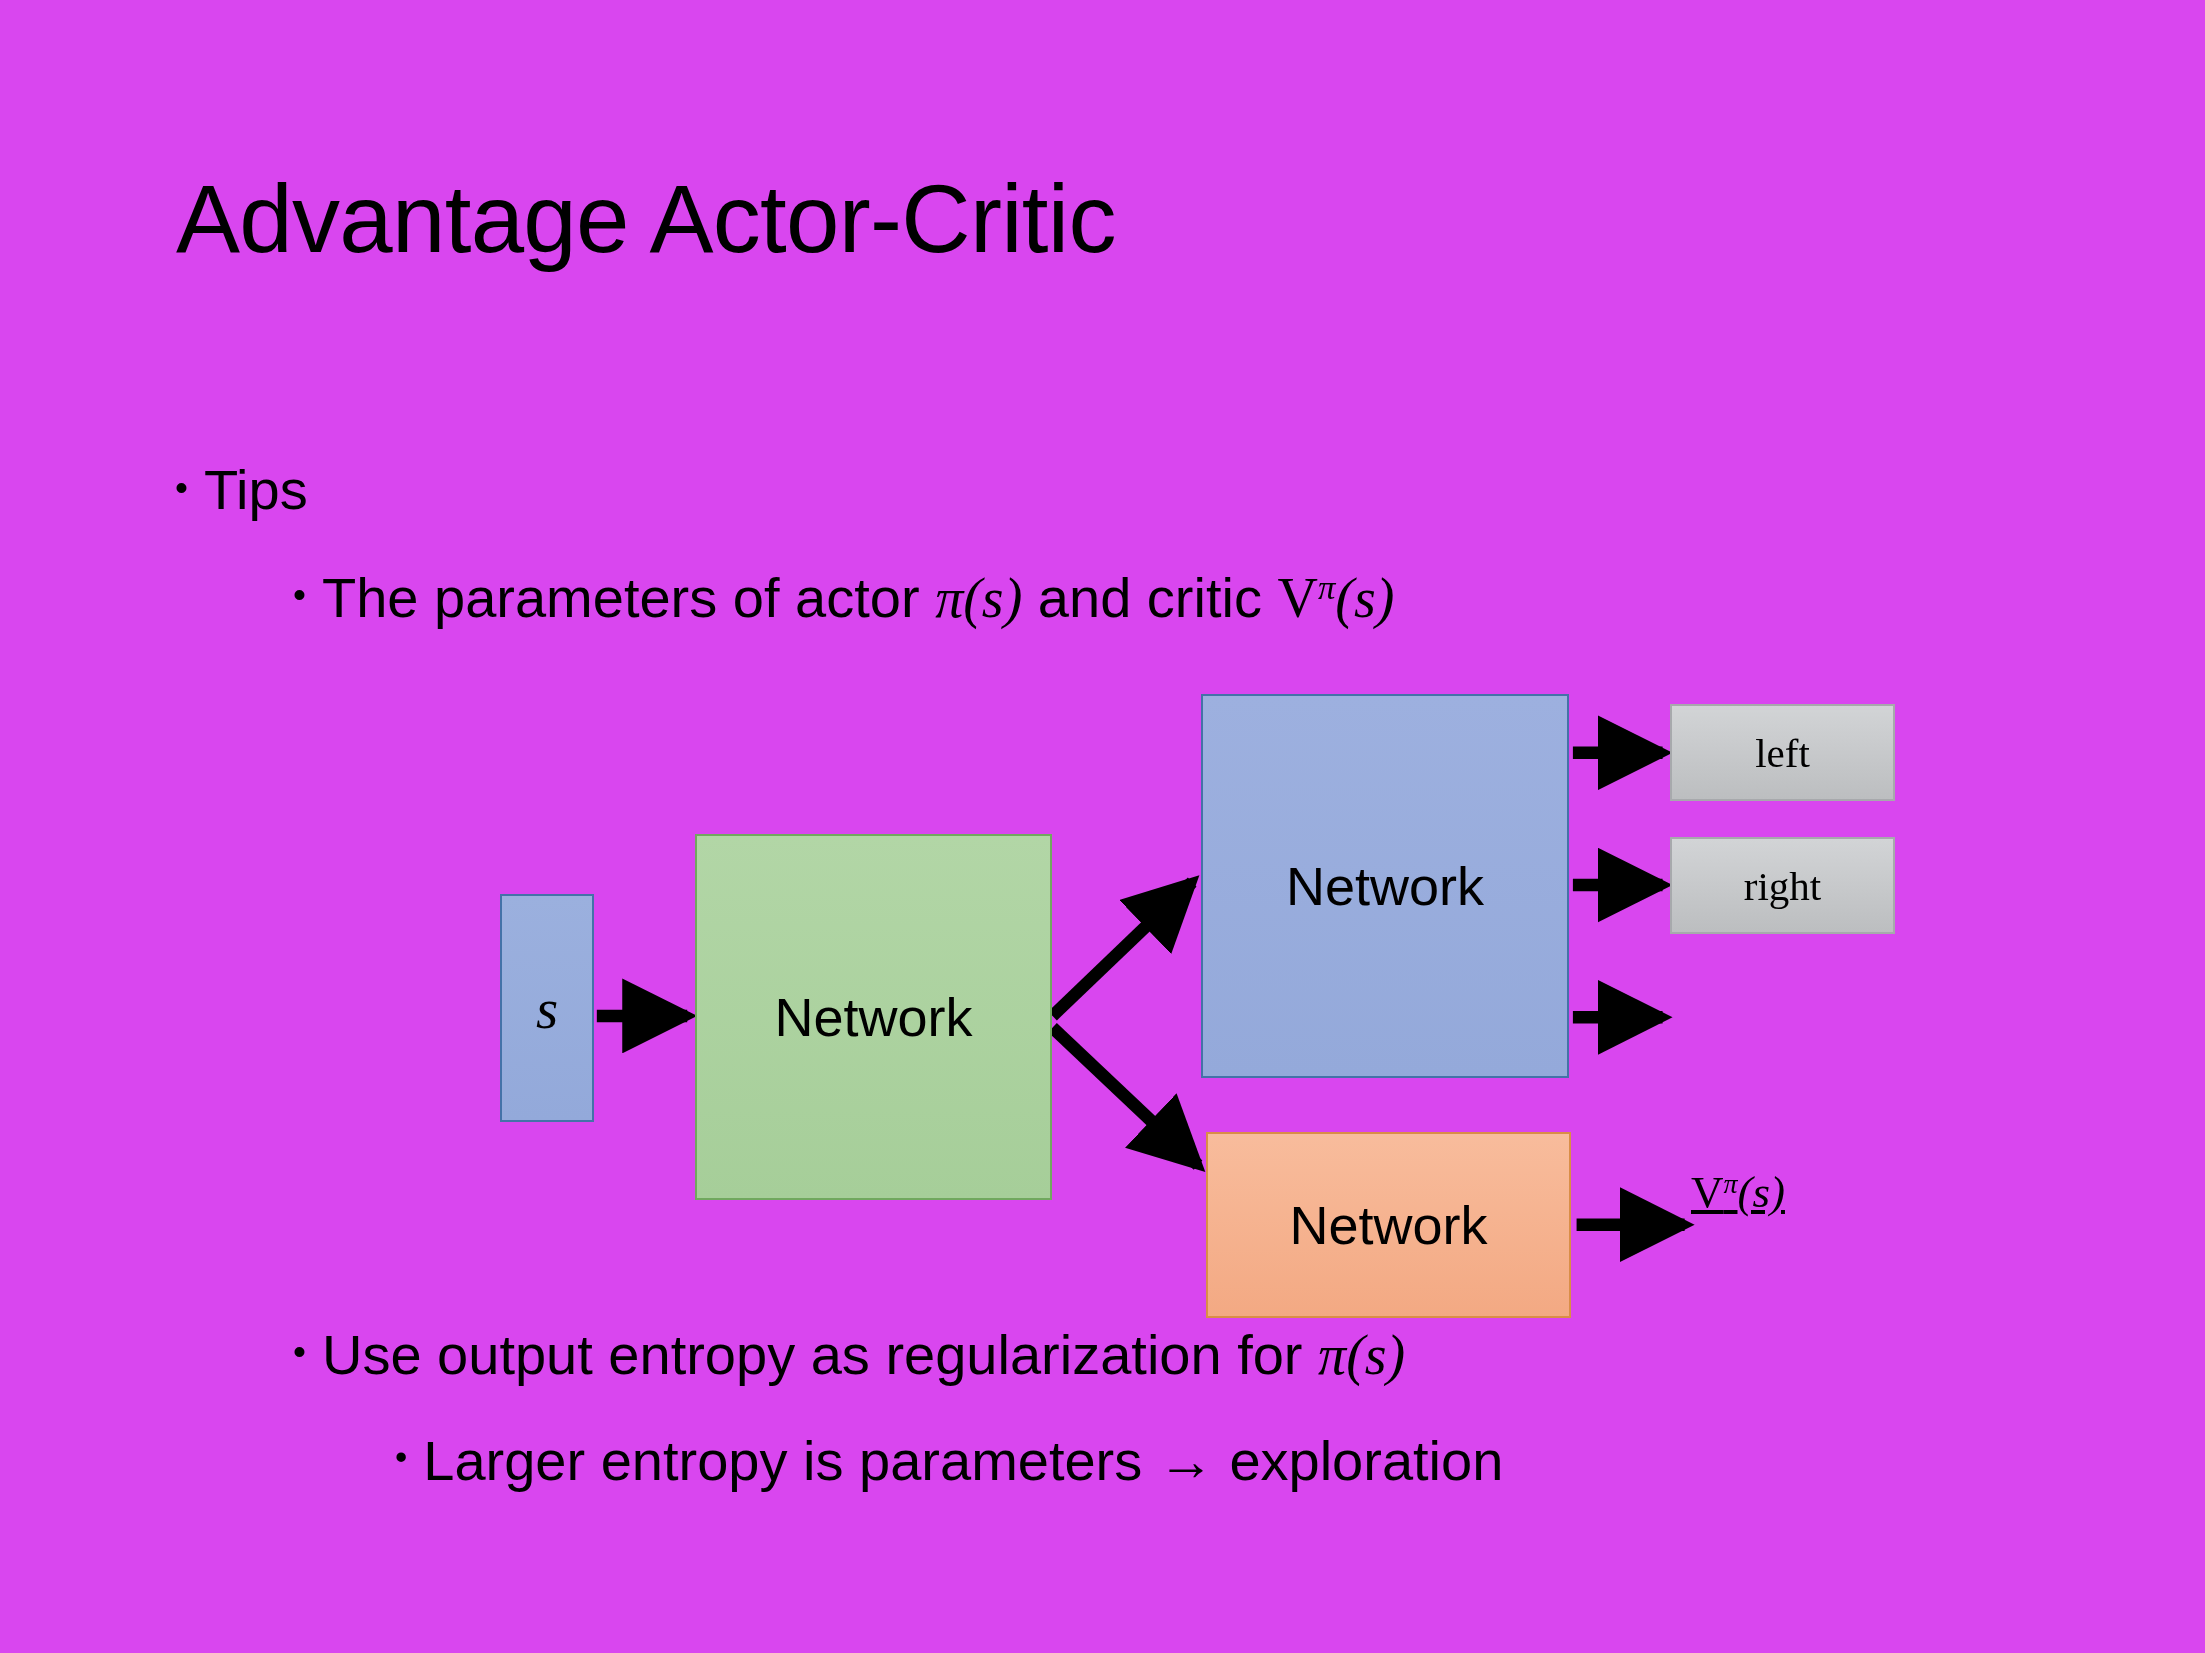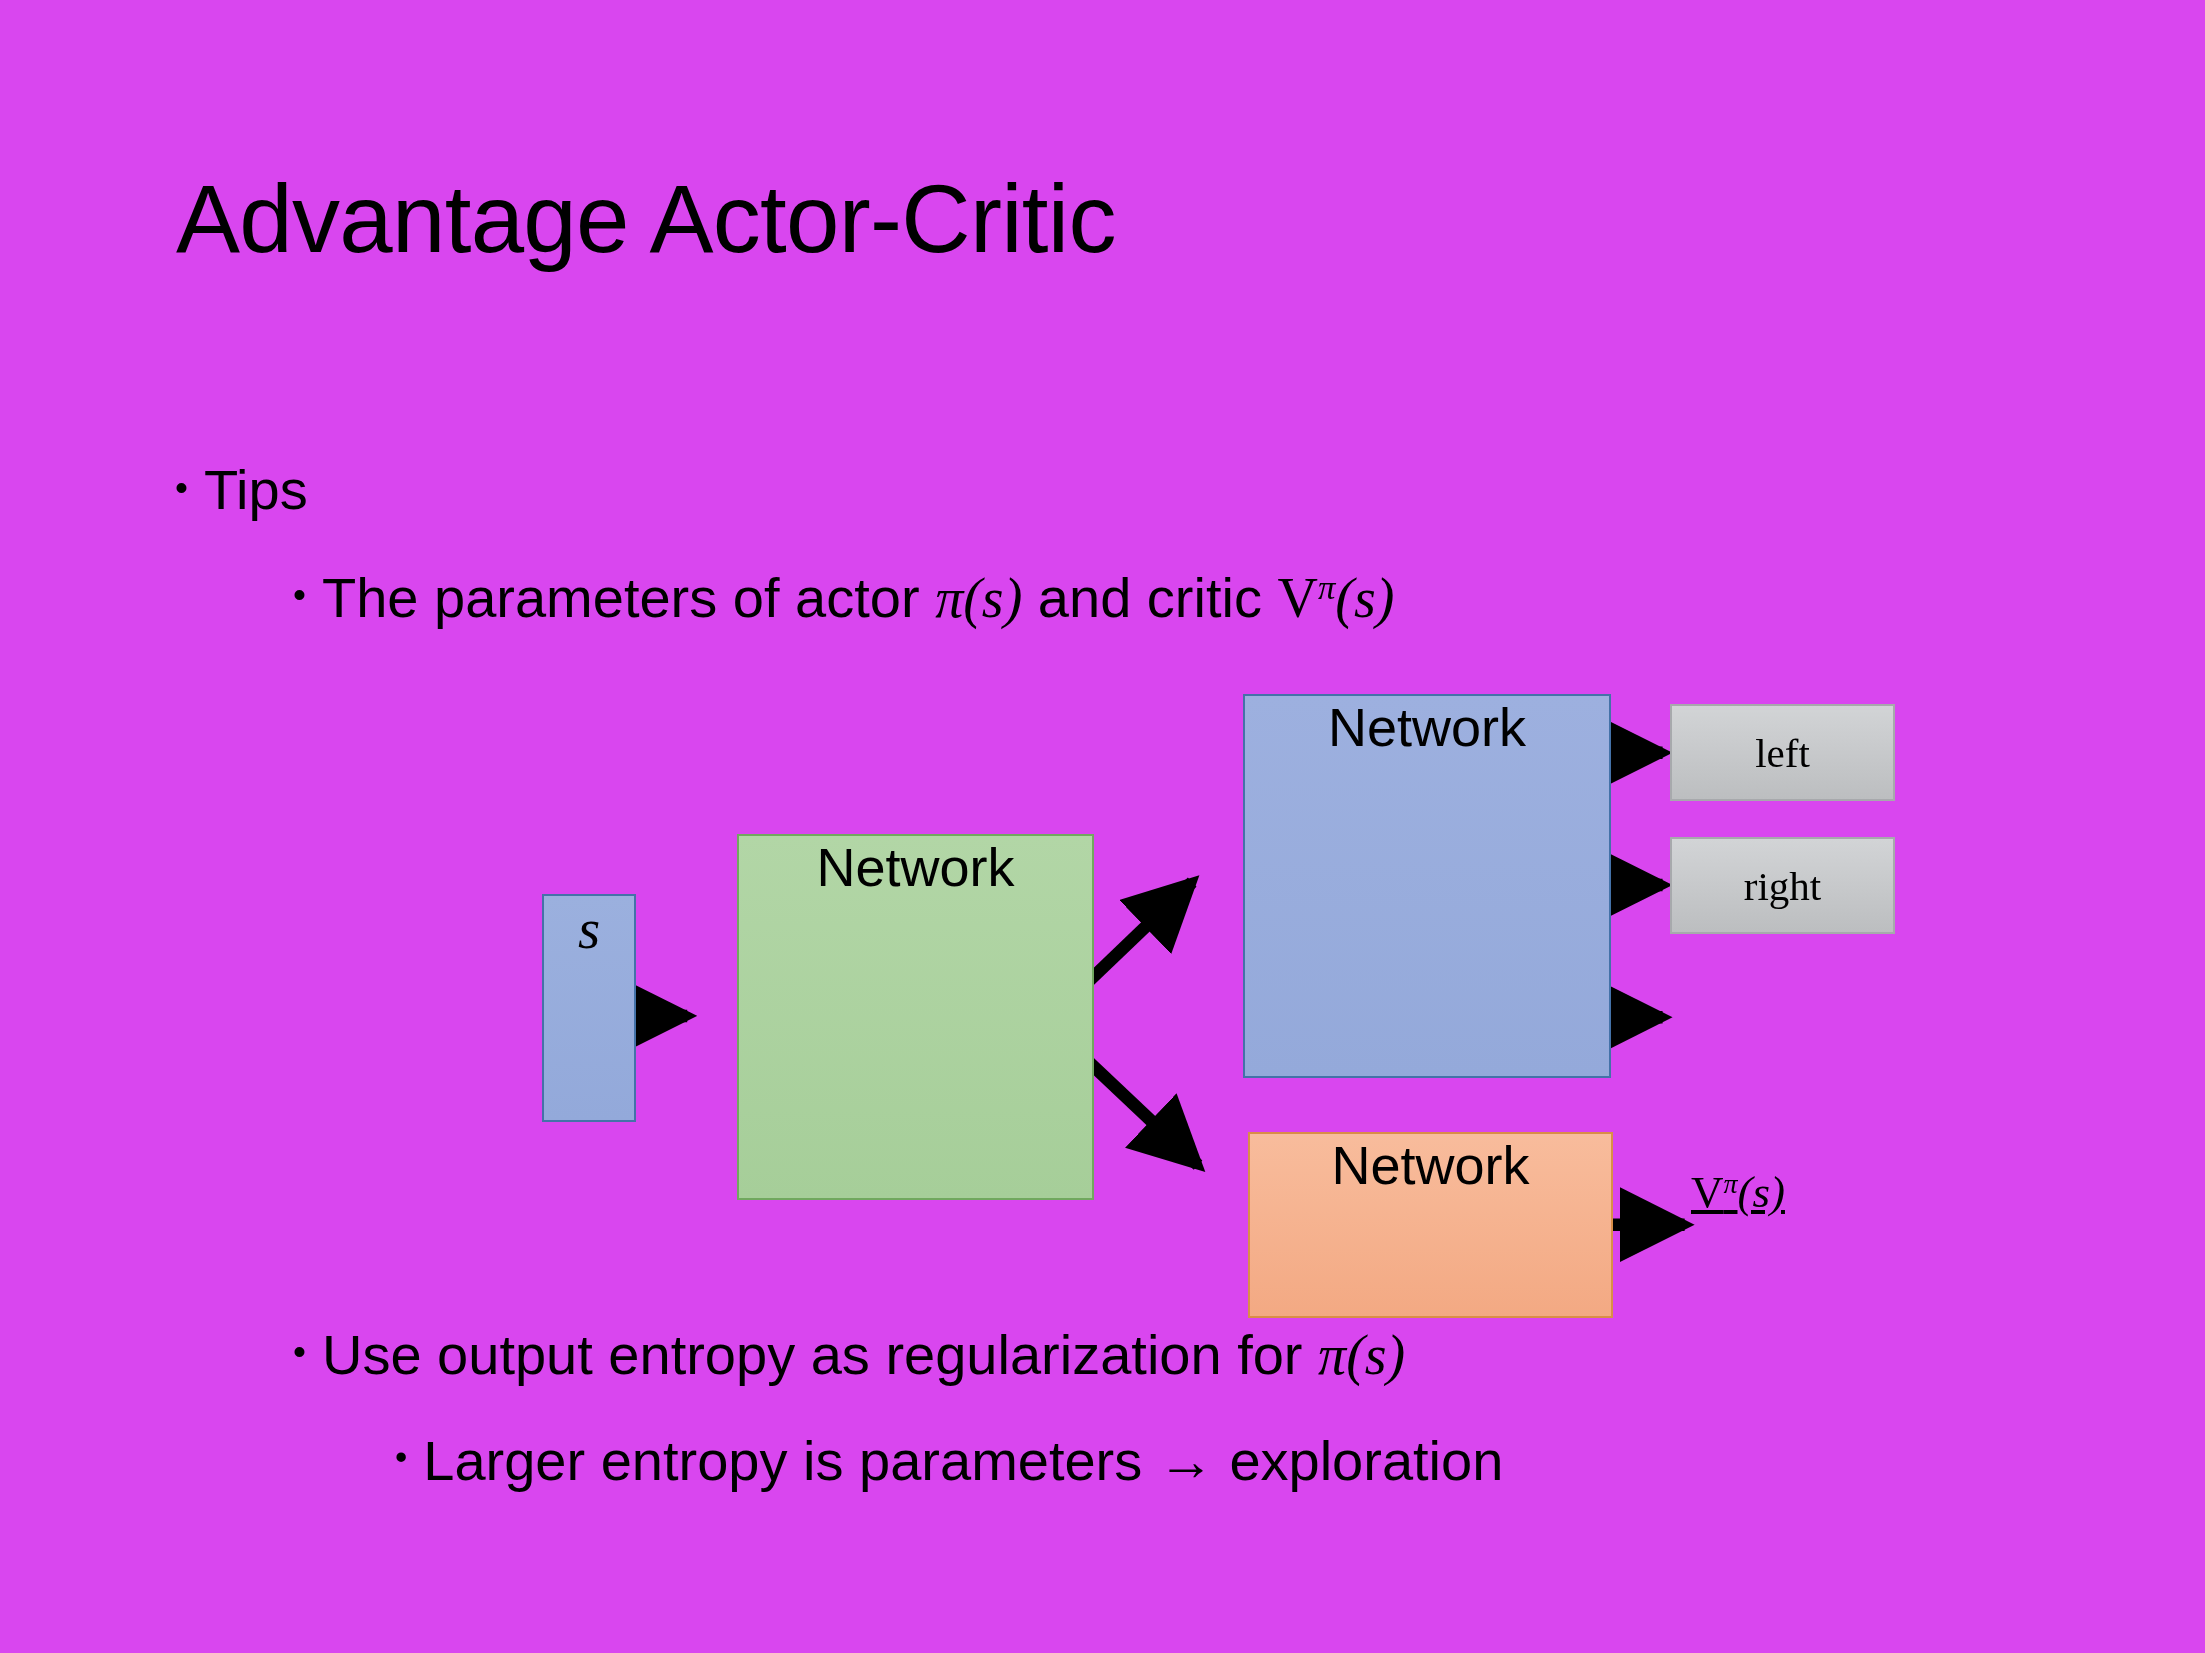--- a/index.html
+++ b/index.html
@@ -102,25 +102,25 @@
     left: 0;
     top: 0;
     width: 2205px;
     height: 1654px;
     pointer-events: none;
   }
   .node {
     position: absolute;
     box-sizing: border-box;
     display: flex;
+    align-items: center;
     justify-content: center;
     font-family: "Liberation Sans", sans-serif;
     font-weight: 300;
     color: #000000;
-    margin-left: 42px;
   }
   #box-s {
     left: 500px; top: 894px; width: 94px; height: 228px;
     background: linear-gradient(180deg,#9BB0DE 0%, #93A9DA 100%);
     border: 2.2px solid #4472A8;
     font-family: "Liberation Serif", serif;
     font-style: italic;
     font-size: 57px;
   }
   #box-shared {

